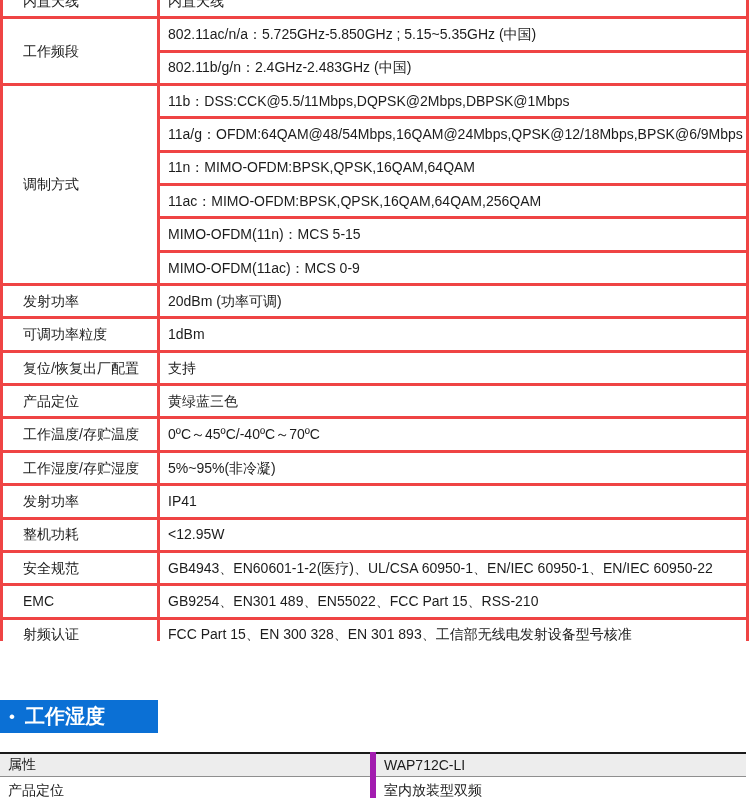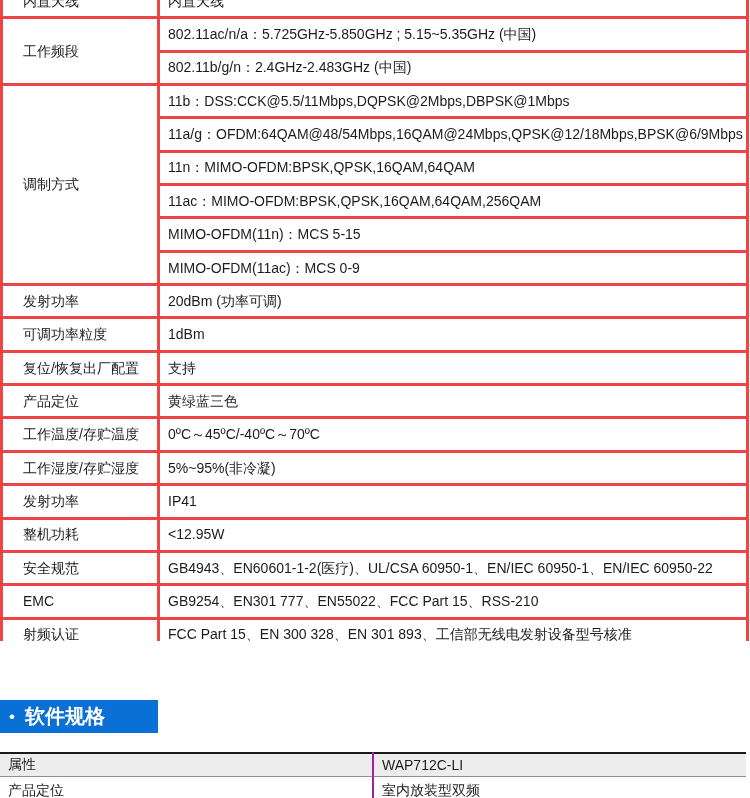--- a/index.html
+++ b/index.html
@@ -28,21 +28,21 @@
   table.soft{
     border-collapse:collapse;table-layout:fixed;width:746px;margin-top:19px;
     border-top:2px solid #1a1a1a;
   }
   table.soft th,table.soft td{
     font-size:14px;text-align:left;font-weight:normal;padding:0 8px;
     vertical-align:middle;white-space:nowrap;overflow:hidden;
   }
   table.soft thead th{background:#ededed;height:22px;border-bottom:1px solid #8f8f8f;margin-top:21px;}
   table.soft tbody td{height:28px;}
-  table.soft th:nth-child(2),table.soft td:nth-child(2){border-left:2px solid #a21caf;}
+  table.soft th:nth-child(2),table.soft td:nth-child(2){border-left:6px solid #a21caf;}
 </style>
 </head>
 <body>
 
 <div class="hw-clip">
   <table class="hw">
     <colgroup>
       <col style="width:157px">
       <col>
     </colgroup>
@@ -108,37 +108,37 @@
         <tr>
           <td class="label" rowspan="1">整机功耗</td>
           <td class="value">&lt;12.95W</td>
         </tr>
         <tr>
           <td class="label" rowspan="1">安全规范</td>
           <td class="value">GB4943、EN60601-1-2(医疗)、UL/CSA 60950-1、EN/IEC 60950-1、EN/IEC 60950-22</td>
         </tr>
         <tr>
           <td class="label" rowspan="1">EMC</td>
-          <td class="value">GB9254、EN301 777、EN55022、FCC Part 15、RSS-210</td>
+          <td class="value">GB9254、EN301 489、EN55022、FCC Part 15、RSS-210</td>
         </tr>
         <tr>
           <td class="label" rowspan="1">射频认证</td>
           <td class="value">FCC Part 15、EN 300 328、EN 301 893、工信部无线电发射设备型号核准</td>
         </tr>
         <tr>
           <td class="label" rowspan="1">MTBF</td>
           <td class="value">&gt;250000H</td>
         </tr>
       </tbody>
   </table>
 </div>
 
 <div class="section-header" style="background: rgb(11, 112, 213); color: rgb(255, 255, 255);">
   <span class="bullet">•</span>
-  <span>软件规格</span>
+  <span>工作湿度</span>
 </div>
 
 <table class="soft">
   <colgroup>
     <col style="width:373px">
     <col>
   </colgroup>
   <thead>
     <tr id="soft-head">
         <th>属性</th>

